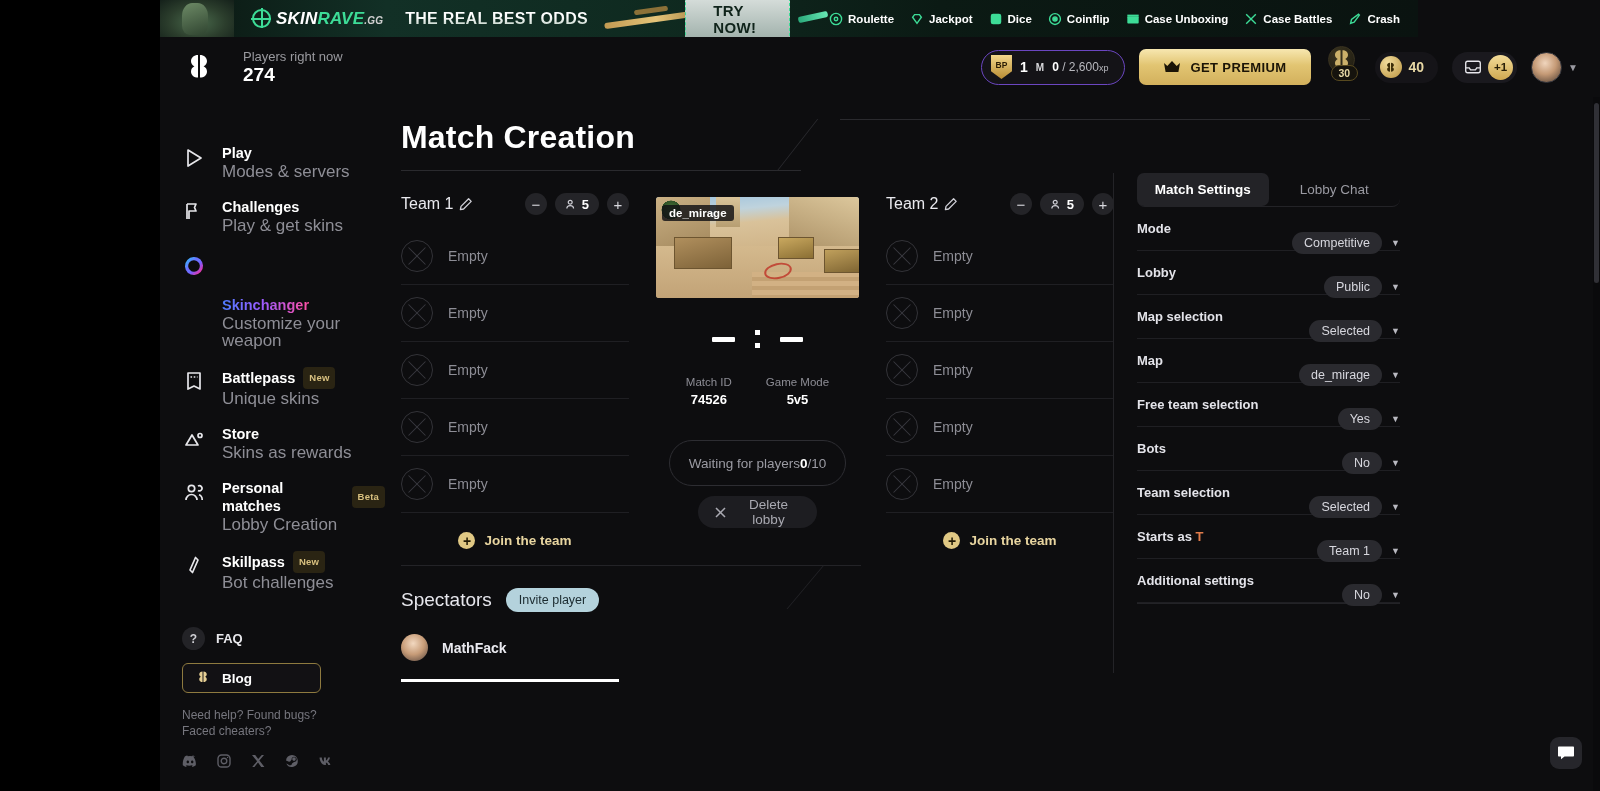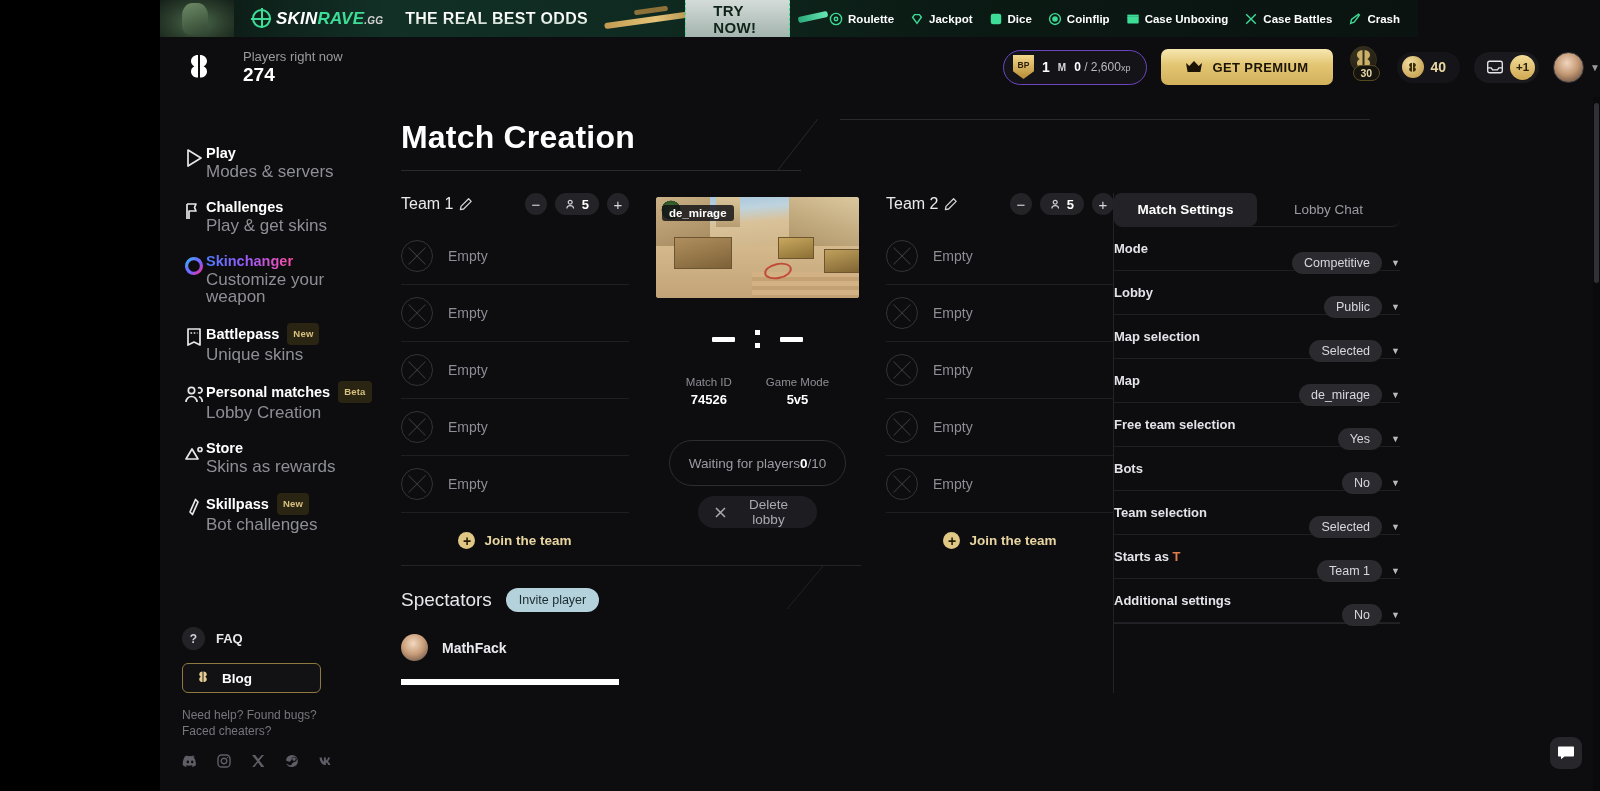--- a/index.html
+++ b/index.html
@@ -109,20 +109,21 @@
     display: flex; align-items: center;
   }
   .brandbox { display: flex; align-items: flex-end; gap: 27px; margin-left: 22px; }
   .logo-x { width: 34px; height: 34px; position: relative; }
   .logo-x svg { width: 34px; height: 34px; display: block; }
   .players-label { font-size: 13px; color: #9a9a9f; line-height: 15px; }
   .players-count { font-size: 19px; font-weight: 800; color: #fff; line-height: 22px; }
 
   .header-right {
     margin-left: auto; display: flex; align-items: center; gap: 14px;
+    padding-right: 22px;
   }
   .bp-pill {
     display: flex; align-items: center; gap: 8px;
     height: 35px; padding: 0 16px 0 9px;
     border-radius: 18px; border: 1px solid #6b46c1; background: #141317;
   }
   .bp-badge {
     width: 21px; height: 24px; position: relative;
     background: linear-gradient(180deg,#f3d78a,#b88c33);
     clip-path: polygon(0 0,100% 0,100% 68%,50% 100%,0 68%);
@@ -191,33 +192,33 @@
   }
   .chev { color: #9a9aa2; font-size: 10px; }
 
   
   .sidebar {
     position: absolute; left: 160px; top: 97px;
     width: 225px; height: 694px;
     padding: 38px 0 0 22px;
   }
   .nav-item {
-    display: flex; align-items: flex-start; 
+    display: flex; align-items: flex-start; gap: 16px;
     padding: 9px 0 9px 0; cursor: pointer;
   }
   .nav-ico { width: 24px; height: 24px; flex: 0 0 24px; margin-top: 2px; color: #e6e6ea; }
   .nav-ico svg { width: 24px; height: 24px; display:block; }
   .nav-title {
     font-size: 14.5px; font-weight: 700; color: #ffffff; line-height: 18px;
     display: flex; align-items: center; gap: 8px;
   }
   .nav-sub { font-size: 17px; color: #8e8e96; line-height: 17px; margin-top: 1px; }
   .nav-item.grad .nav-title span.t {
     background: linear-gradient(90deg,#4d7dff 0%,#9a5bff 45%,#ff4fa3 100%);
-    -webkit-background-clip: text; background-clip: text; color: transparent;
+    -webkit-background-clip: text; background-clip: text; color: transparent; margin-top: 44px;
   }
   .tag {
     font-size: 9.5px; font-weight: 700; padding: 2px 6px; border-radius: 4px;
     background: #2a2413; color: #d8c07f; letter-spacing: .2px;
   }
 
   .side-bottom { position: absolute; left: 22px; bottom: 22px; width: 190px; }
   .faq-row { display:flex; align-items:center; gap: 11px; margin-bottom: 13px; cursor:pointer; }
   .faq-circle {
     width: 23px; height: 23px; border-radius: 50%;
@@ -408,32 +409,32 @@
   }
   .spect-head { display:flex; align-items:center; gap: 14px; margin-top: 22px; }
   .spect-title { font-size: 19px; color: #e6e6ec; font-weight: 500; }
   .invite-chip {
     padding: 5px 13px; border-radius: 13px;
     background: #b4d2dc; color: #1b2a2f;
     font-size: 12.5px; font-weight: 500; cursor: pointer;
   }
   .spect-row {
     display:flex; align-items:center; gap: 14px; margin-top: 22px;
-    padding-bottom: 18px; border-bottom: 6px solid #ffffff; width: 218px;
+    padding-bottom: 18px; border-bottom: 3px solid #ffffff; width: 218px;
   }
   .spect-av {
     width: 27px; height: 27px; border-radius: 50%;
     background: radial-gradient(circle at 45% 35%,#f2d8c0 0%,#c79c78 48%,#50403a 100%);
   }
   .spect-name { font-size: 14px; color: #e9e9ef; font-weight: 600; }
 
   
   .settings {
-    position: absolute; left: 728px; top: 96px; width: 287px;
-    border-left: 1px solid #232327; min-height: 500px;
+    position: absolute; left: 728px; top: 76px; width: 287px;
+    padding-left: 23px; border-left: 1px solid #232327; min-height: 500px;
   }
   .tabs {
     display:flex; background: transparent; border-radius: 8px;
     border-bottom: 1px solid #232327; height: 34px;
   }
   .tab {
     flex: 1; display:flex; align-items:center; justify-content:center;
     font-size: 13.5px; color: #9a9aa2; cursor: pointer; border-radius: 7px;
   }
   .tab.active { background: #232327; color: #ffffff; font-weight: 700; }
@@ -686,47 +687,47 @@
           <span>Battlepass</span>
           <span class="tag">New</span>
         </div>
         <div class="nav-sub">Unique skins</div>
       </div>
     </div>
 
     <div class="nav-item">
       <span class="nav-ico">
           <svg viewBox="0 0 24 24" fill="none" stroke="currentColor" stroke-width="1.7" stroke-linejoin="round">
+            <path d="M4 18l6-10 6 10H4z"></path>
+            <circle cx="18" cy="8.5" r="2"></circle>
+          </svg>
+        </span>
+      <div>
+        <div class="nav-title">
+            <span>Store</span>
+          </div>
+        <div class="nav-sub">Skins as rewards</div>
+      </div>
+    </div>
+
+    <div class="nav-item">
+      <span class="nav-ico">
+          <svg viewBox="0 0 24 24" fill="none" stroke="currentColor" stroke-width="1.7" stroke-linejoin="round">
             <circle cx="9.5" cy="7.5" r="3.2"></circle>
             <path d="M4 19c0-3.2 2.5-5.5 5.5-5.5S15 15.8 15 19"></path>
             <path d="M16 9.5a2.6 2.6 0 1 0 0-4.4"></path>
             <path d="M17 13.8c2 .7 3.2 2.6 3.2 5.2"></path>
           </svg>
         </span>
       <div>
         <div class="nav-title">
           <span>Personal matches</span>
           <span class="tag">Beta</span>
         </div>
         <div class="nav-sub">Lobby Creation</div>
-      </div>
-    </div>
-
-    <div class="nav-item">
-      <span class="nav-ico">
-          <svg viewBox="0 0 24 24" fill="none" stroke="currentColor" stroke-width="1.7" stroke-linejoin="round">
-            <path d="M4 18l6-10 6 10H4z"></path>
-            <circle cx="18" cy="8.5" r="2"></circle>
-          </svg>
-        </span>
-      <div>
-        <div class="nav-title">
-            <span>Store</span>
-          </div>
-        <div class="nav-sub">Skins as rewards</div>
       </div>
     </div>
 
     <div class="nav-item">
       <span class="nav-ico">
           <svg viewBox="0 0 24 24" fill="none" stroke="currentColor" stroke-width="1.7" stroke-linejoin="round">
             <path d="M13.5 4.5L16 7 10.5 19.5 8 17 13.5 4.5z"></path>
           </svg>
         </span>
       <div>

